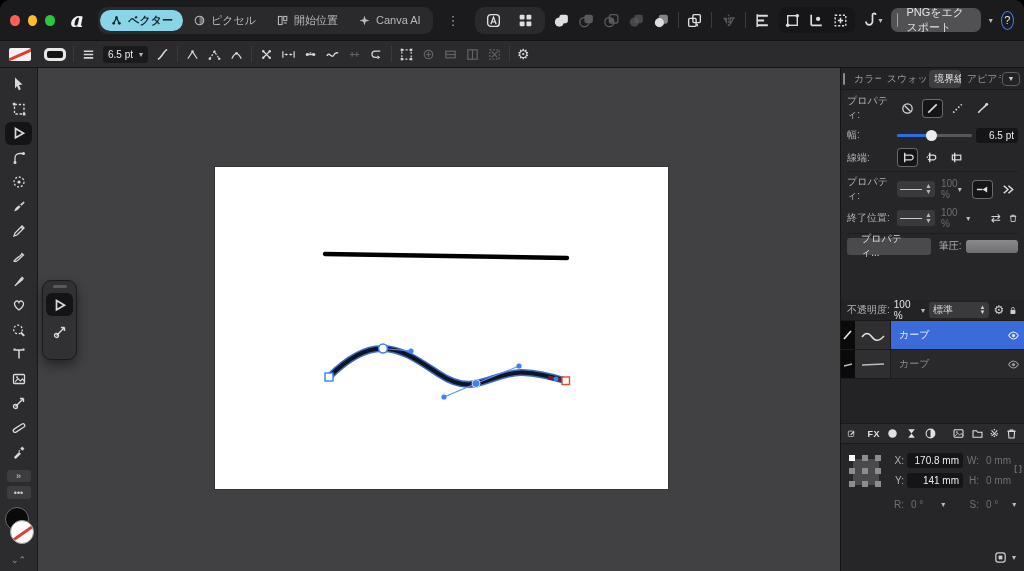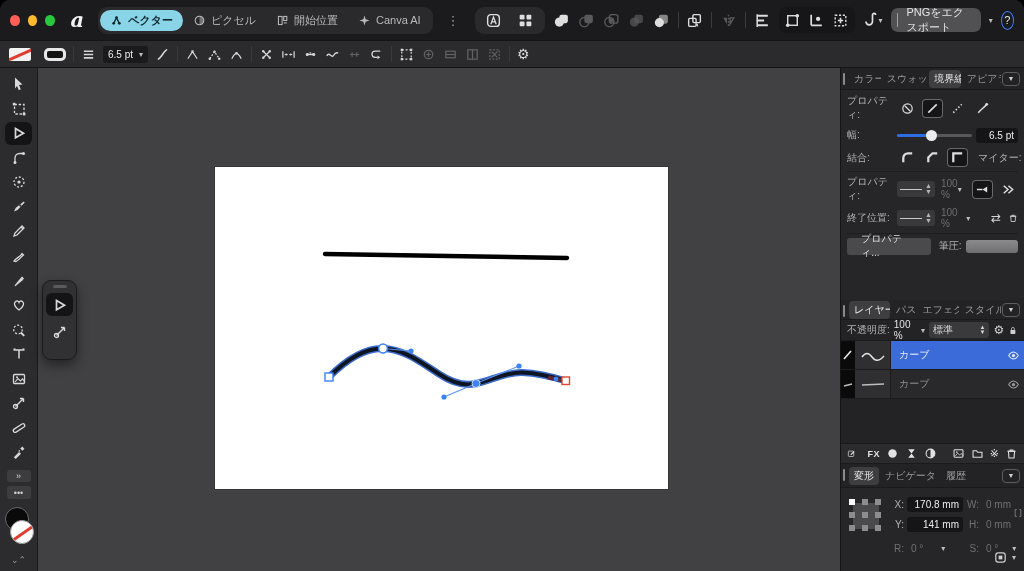--- a/index.html
+++ b/index.html
@@ -661,44 +661,46 @@
         <div class="prow">
           <span class="lbl" style="width:46px">幅:</span>
           <span class="slider">
               <span class="track"></span>
               <span class="fill"></span>
               <span class="knob"></span>
             </span>
           <span class="fld" style="width:42px">6.5 pt</span>
         </div>
         <div class="prow">
-          <span class="lbl" style="width:46px">結合:</span>
+          <span class="lbl" style="width:46px">線端:</span>
+          <span class="chip sel">
+              <i class="ic">
+                <svg viewBox="0 0 16 16" fill="none" stroke="currentColor" stroke-width="1.3">
+                  <path d="M5 3 v10" stroke-width="1.5"></path>
+                  <path d="M5 5.5 h6.5 a2.5 2.5 0 0 1 0 5 H5"></path>
+                </svg>
+              </i>
+            </span>
           <span class="chip">
               <i class="ic">
                 <svg viewBox="0 0 16 16" fill="none" stroke="currentColor" stroke-width="1.3">
-                  <path d="M3.5 13 V8.5 a5 5 0 0 1 5 -5 H13" stroke-width="2.4"></path>
+                  <path d="M5 3 v10" stroke-width="1.5"></path>
+                  <path d="M5 5.5 h4 a2.5 2.5 0 0 1 0 5 h-4"></path>
+                  <path d="M5 5.5 a2.5 2.5 0 0 0 0 5" stroke-dasharray="1.4 1.2"></path>
                 </svg>
               </i>
             </span>
           <span class="chip">
               <i class="ic">
                 <svg viewBox="0 0 16 16" fill="none" stroke="currentColor" stroke-width="1.3">
-                  <path d="M3.5 13 V8 L8 3.5 H13" stroke-width="2.4"></path>
-                </svg>
-              </i>
-            </span>
-          <span class="chip sel">
-              <i class="ic">
-                <svg viewBox="0 0 16 16" fill="none" stroke="currentColor" stroke-width="1.3">
-                  <path d="M3.5 13 V3.5 H13" stroke-width="2.4"></path>
-                </svg>
-              </i>
-            </span>
-          <span class="lbl" style="margin-left:6px">マイター:</span>
-
+                  <path d="M5 3 v10" stroke-width="1.5"></path>
+                  <rect x="2.5" y="5.5" width="9" height="5"></rect>
+                </svg>
+              </i>
+            </span>
         </div>
         <div class="sepln"></div>
         <div class="prow">
           <span class="lbl" style="width:46px">プロパティ:</span>
           <span class="stepfld">
               <span class="dash"></span>
               <span class="st">▲<br>▼</span>
             </span>
           <span class="pctfld">
               <span>100 %</span>
@@ -749,27 +751,20 @@
         </div>
         <div class="sepln"></div>
         <div class="prow" style="margin-top:2px">
           <span class="propbtn">プロパティ...</span>
           <span style="flex:1"></span>
           <span class="lbl">筆圧:</span>
           <span class="presspill"></span>
         </div>
       </div>
 
-      <div class="sec-tabs" style="height:20px">
-        <span class="tab sel">レイヤー</span>
-        <span class="tab">パス</span>
-        <span class="tab">エフェク</span>
-        <span class="tab">スタイル</span>
-        <span class="tabchev">▼</span>
-      </div>
 
       <div class="oprow">
         <span class="lbl">不透明度:</span>
         <span style="color:#e3e3e3">100 %</span>
         <span class="chev">▾</span>
         <span class="blendfld">
           <span>標準</span>
           <span class="st" style="font-size:6px;line-height:5px">▲<br>▼</span>
         </span>
         <span class="uic" style="font-size:12px;color:#d0d0d0">⚙</span>
@@ -872,26 +867,20 @@
           <span class="uic" style="font-size:11px">※</span>
           <i class="ic">
               <svg viewBox="0 0 16 16" fill="none" stroke="currentColor" stroke-width="1.3">
                 <path d="M4.2 5.2 h7.6 l-.7 8.3 h-6.2 Z"></path>
                 <path d="M3 5.2 h10 M6.3 5.2 V3.6 h3.4 v1.6"></path>
               </svg>
             </i>
         </span>
       </div>
 
-      <div class="sec-tabs tf-tabs">
-        <span class="tab sel">変形</span>
-        <span class="tab" style="max-width:60px">ナビゲータ</span>
-        <span class="tab">履歴</span>
-        <span class="tabchev">▼</span>
-      </div>
 
       <div class="tfbody">
         <div class="anchor">
           <span class="bgsq"></span>
           <i class="on" style="left:0;top:0"></i>
             <i style="left:13px;top:0"></i>
             <i style="left:26px;top:0"></i>
           <i style="left:0;top:13px"></i>
             <i style="left:13px;top:13px"></i>
             <i style="left:26px;top:13px"></i>

